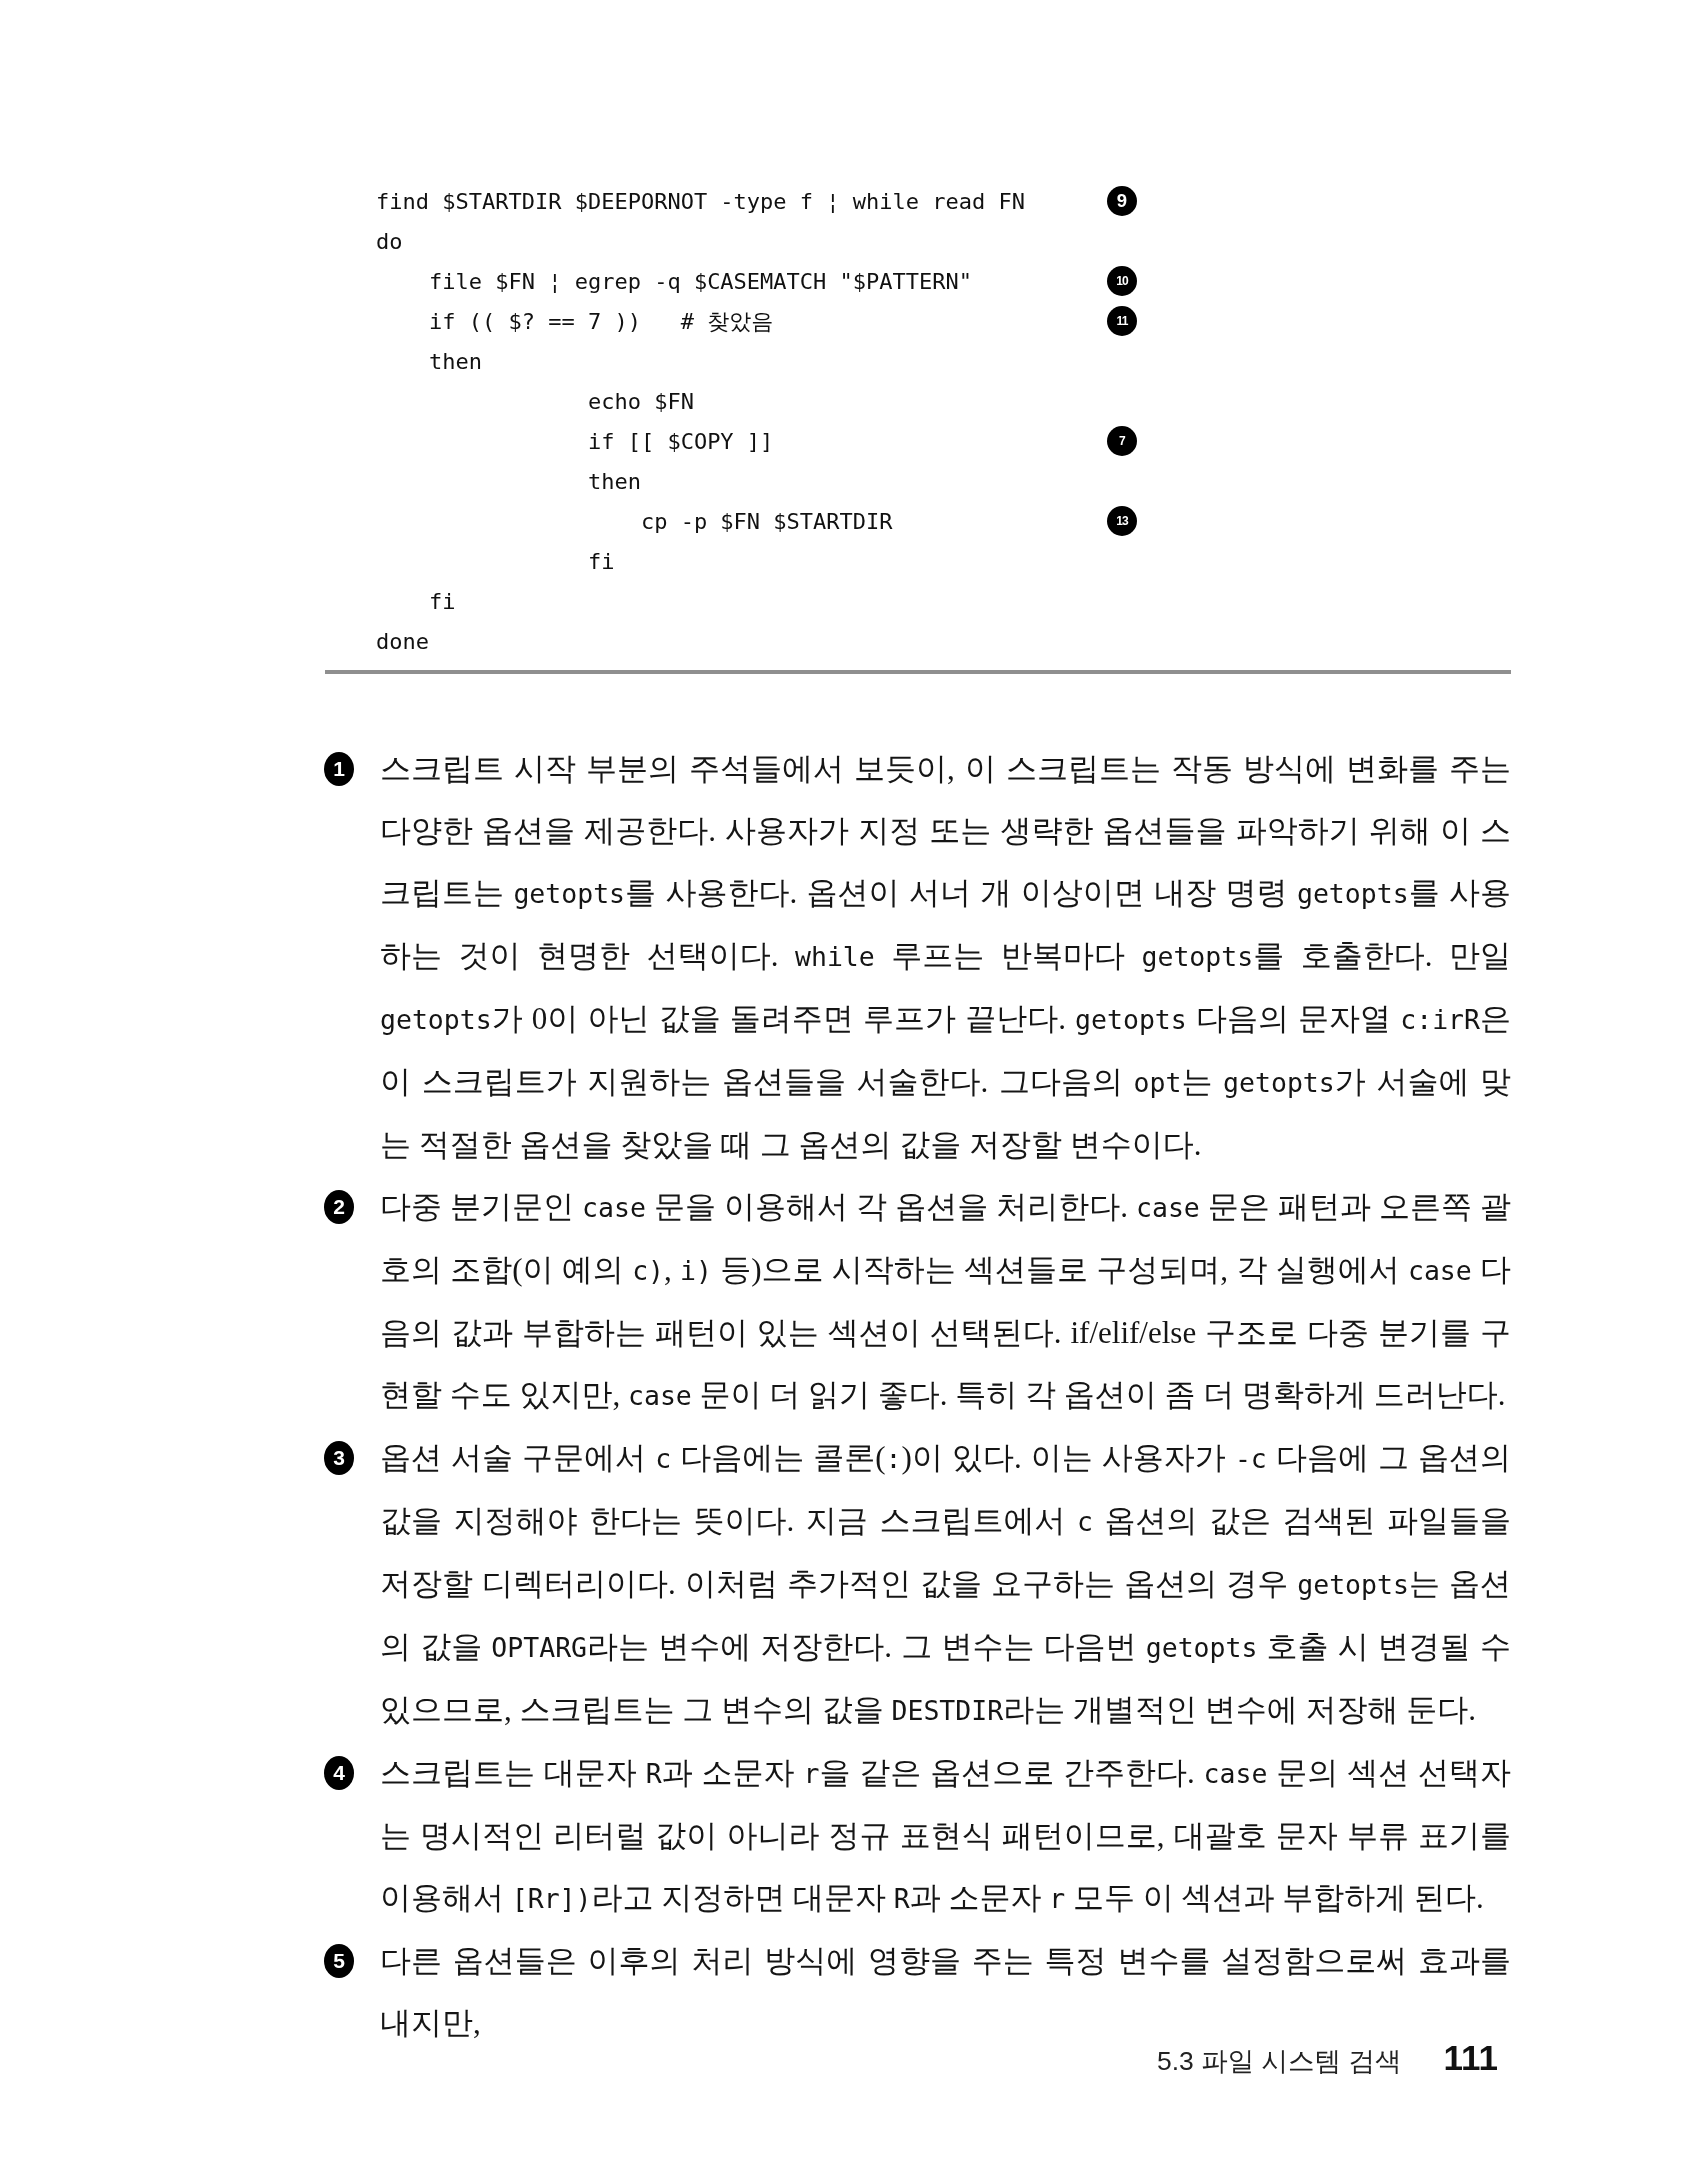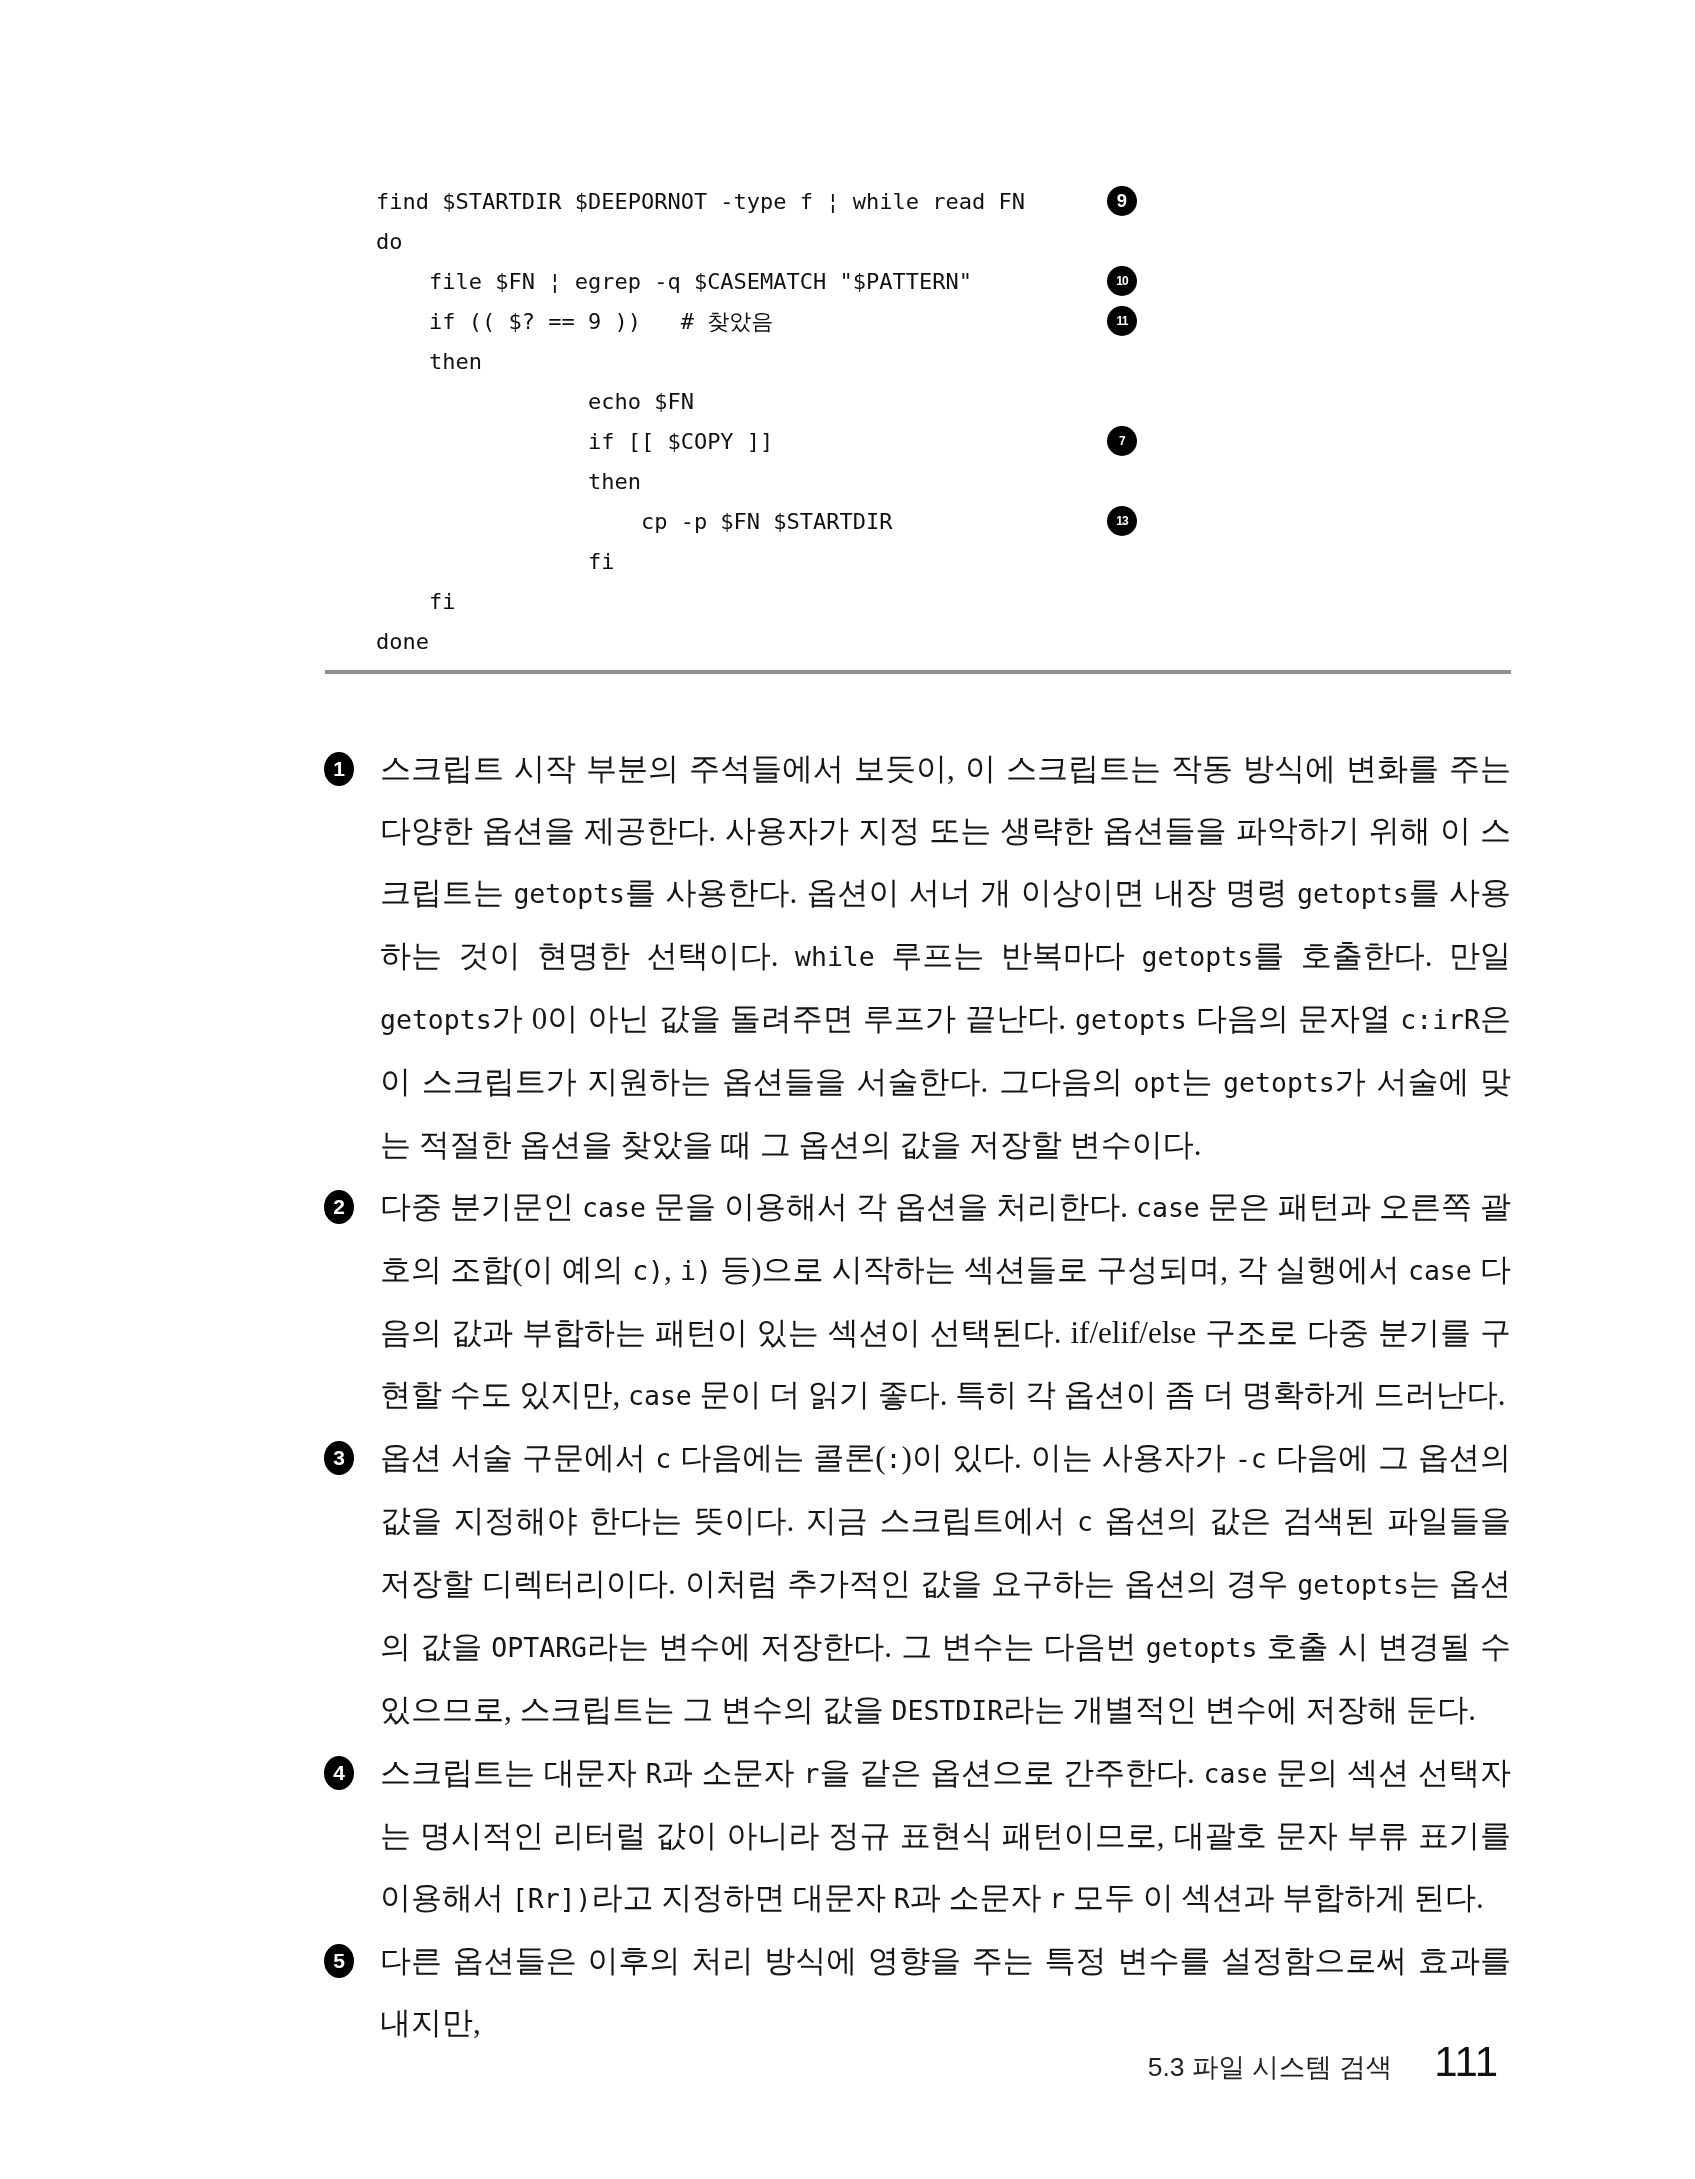--- a/index.html
+++ b/index.html
@@ -98,32 +98,32 @@
     position:absolute;
     top:2038px;
     right:198px;
     display:flex;
     align-items:baseline;
     gap:42px;
     font-family:"Liberation Sans","DejaVu Sans",sans-serif;
     margin-left:24px;
   }
   .footer-section{font-size:26.5px;color:#222222;}
-  .footer-page{font-size:42px;font-weight:normal;color:#111111;}
+  .footer-page{font-size:35px;font-weight:bold;color:#111111;}
 </style>
 </head>
 <body>
 
 <div class="page">
 
   <div class="code-block" id="code-block">
       <div class="code-line"><span class="code-text">find $STARTDIR $DEEPORNOT -type f ¦ while read FN</span><span class="callout">9</span></div>
       <div class="code-line"><span class="code-text">do</span></div>
       <div class="code-line"><span class="code-text">    file $FN ¦ egrep -q $CASEMATCH "$PATTERN"</span><span class="callout two-digit">10</span></div>
-      <div class="code-line"><span class="code-text">    if (( $? == 9 ))   # 찾았음</span><span class="callout two-digit">11</span></div>
+      <div class="code-line"><span class="code-text">    if (( $? == 7 ))   # 찾았음</span><span class="callout two-digit">11</span></div>
       <div class="code-line"><span class="code-text">    then</span></div>
       <div class="code-line"><span class="code-text">                echo $FN</span></div>
       <div class="code-line"><span class="code-text">                if [[ $COPY ]]</span><span class="callout two-digit">7</span></div>
       <div class="code-line"><span class="code-text">                then</span></div>
       <div class="code-line"><span class="code-text">                    cp -p $FN $STARTDIR</span><span class="callout two-digit">13</span></div>
       <div class="code-line"><span class="code-text">                fi</span></div>
       <div class="code-line"><span class="code-text">    fi</span></div>
       <div class="code-line"><span class="code-text">done</span></div>
     </div>
 

